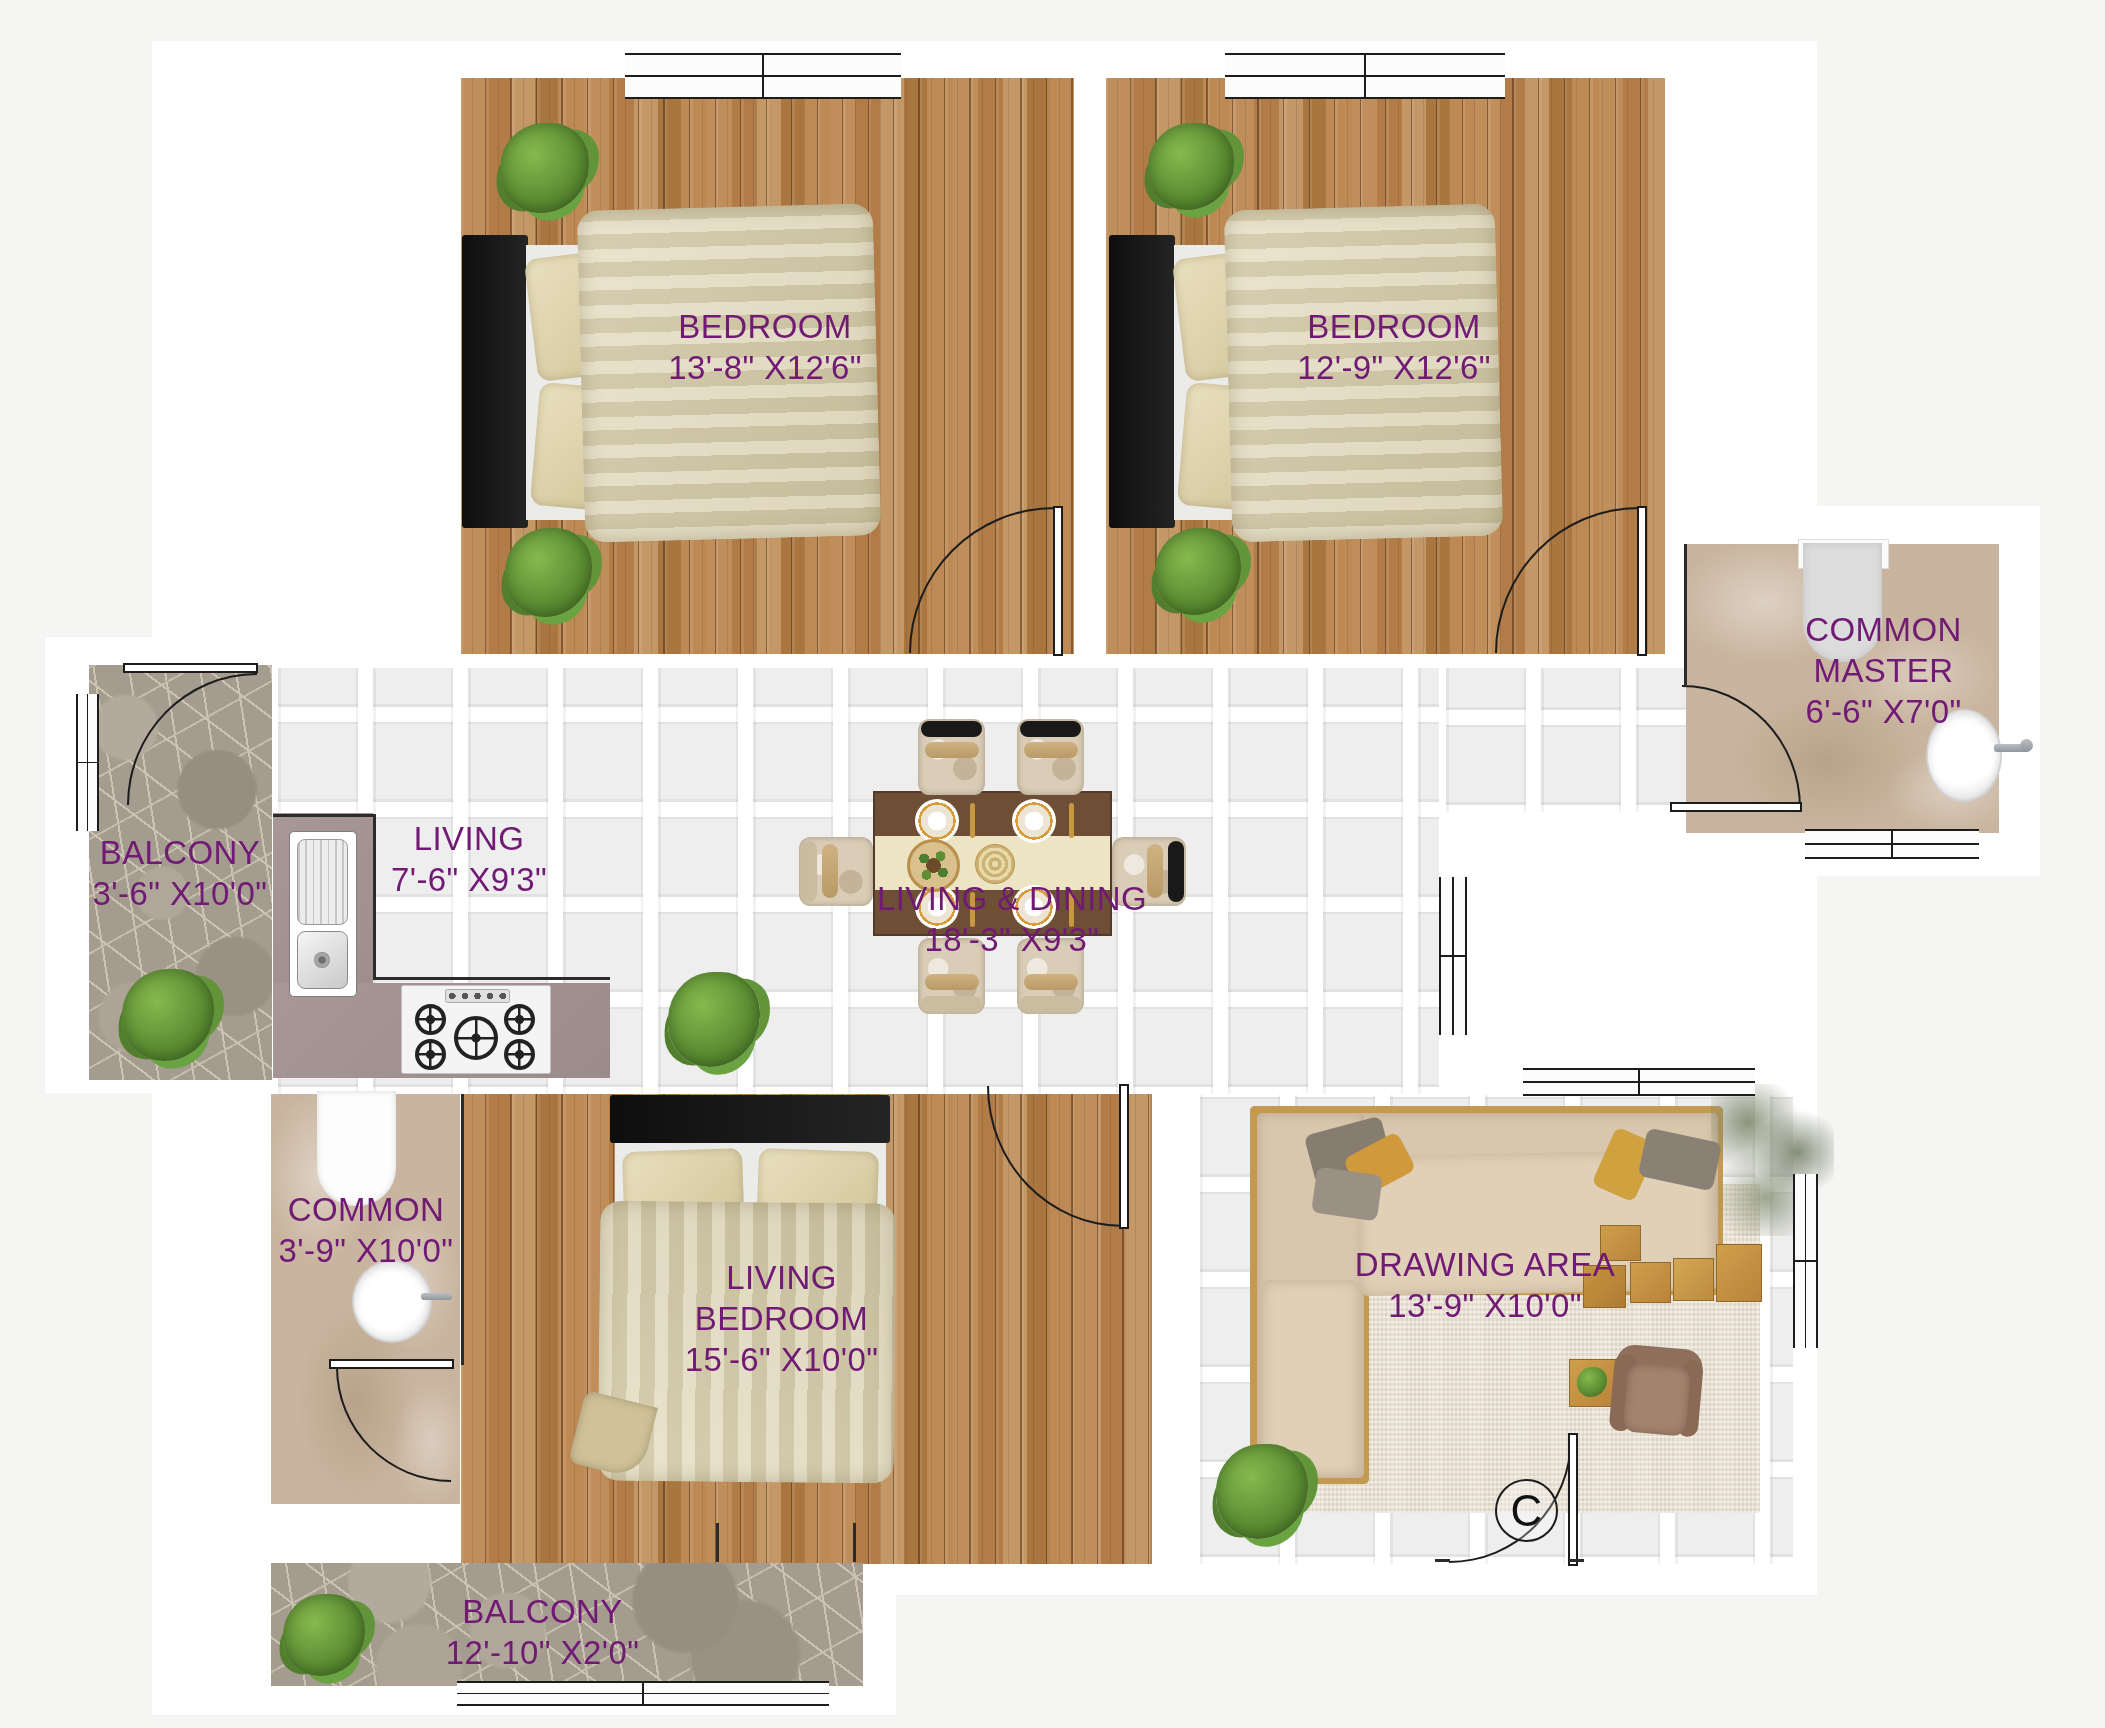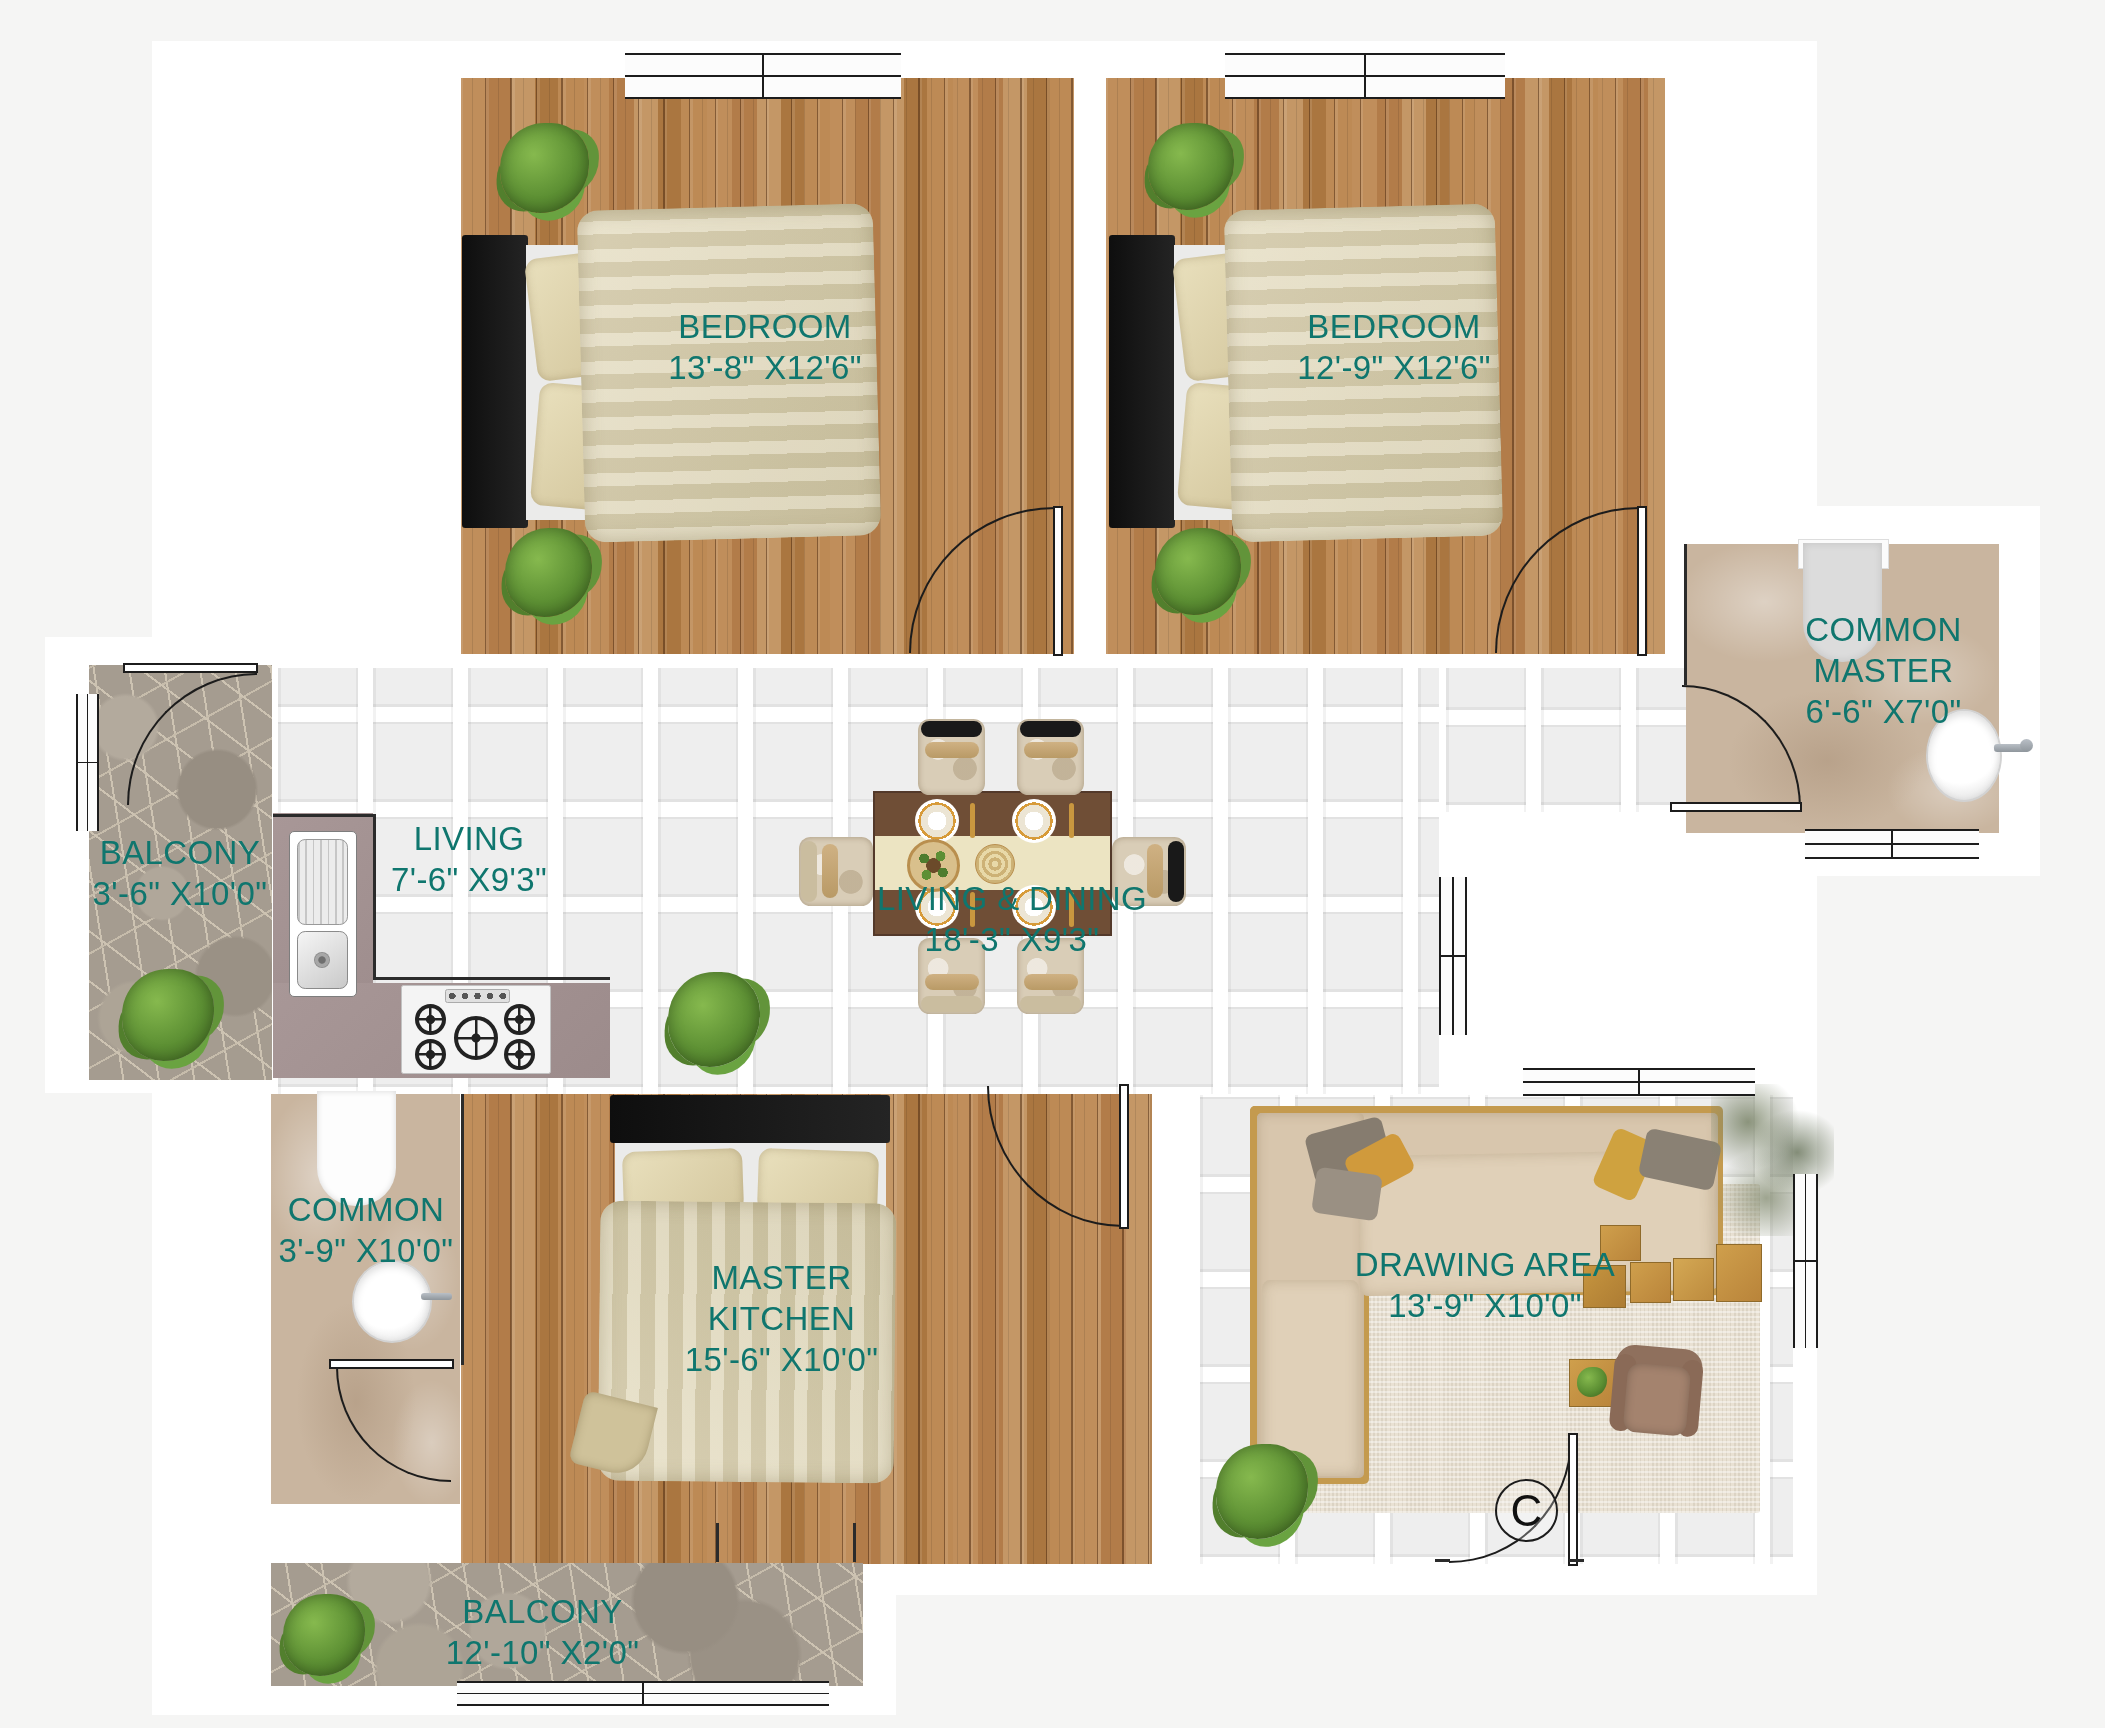--- a/index.html
+++ b/index.html
@@ -28,21 +28,21 @@
       radial-gradient(circle at 70% 30%, #978e82 0 12%, rgba(0,0,0,0) 13%),
       radial-gradient(circle at 40% 55%, #b0a79a 0 10%, rgba(0,0,0,0) 11%),
       radial-gradient(circle at 80% 75%, #9a9185 0 11%, rgba(0,0,0,0) 12%),
       radial-gradient(circle at 25% 85%, #ada496 0 9%, rgba(0,0,0,0) 10%),
       repeating-linear-gradient(37deg, rgba(0,0,0,0) 0 38px, #cdc3b2 38px 40px),
       repeating-linear-gradient(-29deg, rgba(0,0,0,0) 0 48px, #c6bcab 48px 50px),
       repeating-linear-gradient(81deg, rgba(0,0,0,0) 0 33px, #cdc3b2 33px 35px);}
   .counter{position:absolute;background:linear-gradient(135deg,#a89797,#9c8b8b);}
   .blackline{position:absolute;background:#2b2b2b;}
   
-  .rlabel{position:absolute;text-align:center;color:#0f766e;
+  .rlabel{position:absolute;text-align:center;color:#701a75;
           font:400 33px/41px "Liberation Sans", sans-serif;letter-spacing:0.4px;}
   .rlabel .nm{display:block;}
   .rlabel .dims{display:block;}
   
   .win-h{position:absolute;background:#fcfcfc;border-top:2.5px solid #1c1c1c;border-bottom:2.5px solid #1c1c1c;box-sizing:border-box;}
   .win-h::before{content:"";position:absolute;left:0;right:0;top:50%;height:1.6px;margin-top:-0.8px;background:#1c1c1c;}
   .win-h::after{content:"";position:absolute;top:0;bottom:0;left:50%;width:1.6px;margin-left:-0.8px;background:#1c1c1c;}
   .win-v{position:absolute;background:#fcfcfc;border-left:2.5px solid #1c1c1c;border-right:2.5px solid #1c1c1c;box-sizing:border-box;}
   .win-v::before{content:"";position:absolute;top:0;bottom:0;left:50%;width:1.6px;margin-left:-0.8px;background:#1c1c1c;}
   .win-v::after{content:"";position:absolute;left:0;right:0;top:50%;height:1.6px;margin-top:-0.8px;background:#1c1c1c;}
@@ -258,21 +258,21 @@
   <div class="blackline" style="left:461px;top:1094px;width:2.5px;height:271px;"></div>
 
   <div class="headboard" style="left:610px;top:1095px;width:280px;height:48px;"></div>
   <div class="sheet" style="left:615px;top:1143px;width:271px;height:79px;"></div>
   <div class="pillow" style="left:623px;top:1150px;width:120px;height:64px;transform:rotate(-2deg);"></div>
   <div class="pillow" style="left:758px;top:1150px;width:120px;height:64px;transform:rotate(2deg);"></div>
   <div class="duvet" style="left:599px;top:1202px;width:296px;height:280px;transform:rotate(.6deg);
        background-image:repeating-linear-gradient(90deg, rgba(255,255,255,.28) 0 13px, rgba(0,0,0,.05) 13px 28px),linear-gradient(30deg, rgba(255,255,255,.2), rgba(0,0,0,.06));"></div>
   <div class="abs" style="left:576px;top:1398px;width:74px;height:74px;background:#cfc29a;border-radius:10px 0 33px 10px;transform:rotate(14deg);box-shadow:inset 0 0 10px rgba(100,85,50,.4);"></div>
   <div class="rlabel" style="left:658px;top:1257px;width:247px;">
-    <span class="nm">MASTER KITCHEN</span>
+    <span class="nm">LIVING BEDROOM</span>
     <span class="dims">15'-6" X10'0"</span>
   </div>
   <div class="arc arc-bl" style="left:987px;top:1086px;width:136px;height:141px;"></div>
   <div class="leaf" style="left:1119px;top:1084px;width:10px;height:145px;"></div>
   <div class="blackline" style="left:716px;top:1523px;width:2.5px;height:39px;"></div>
   <div class="blackline" style="left:853px;top:1523px;width:2.5px;height:39px;"></div>
 
   <div class="rug" style="left:1283px;top:1184px;width:477px;height:329px;"></div>
   <div class="sofa-frame" style="left:1250px;top:1106px;width:473px;height:189px;"></div>
   <div class="sofa-frame" style="left:1250px;top:1106px;width:119px;height:378px;"></div>

